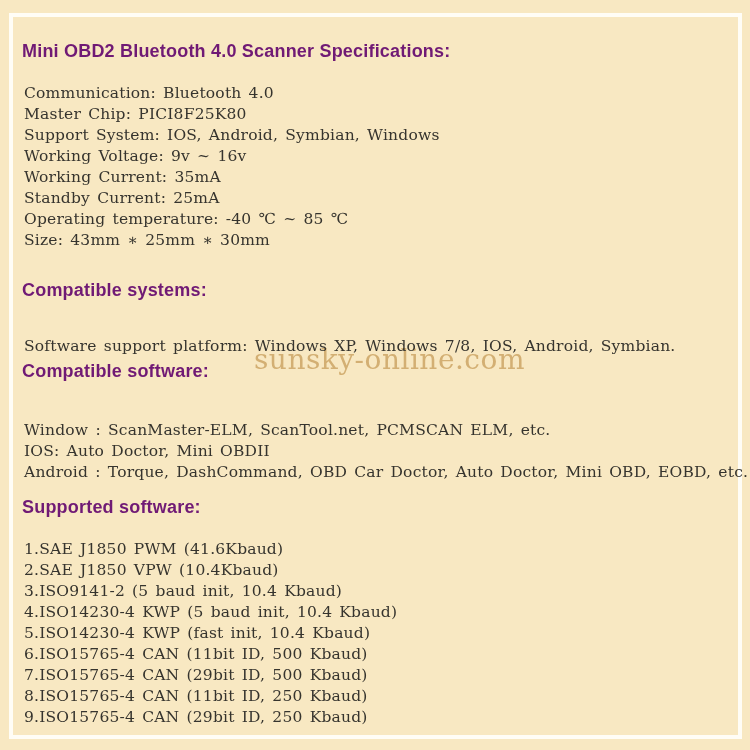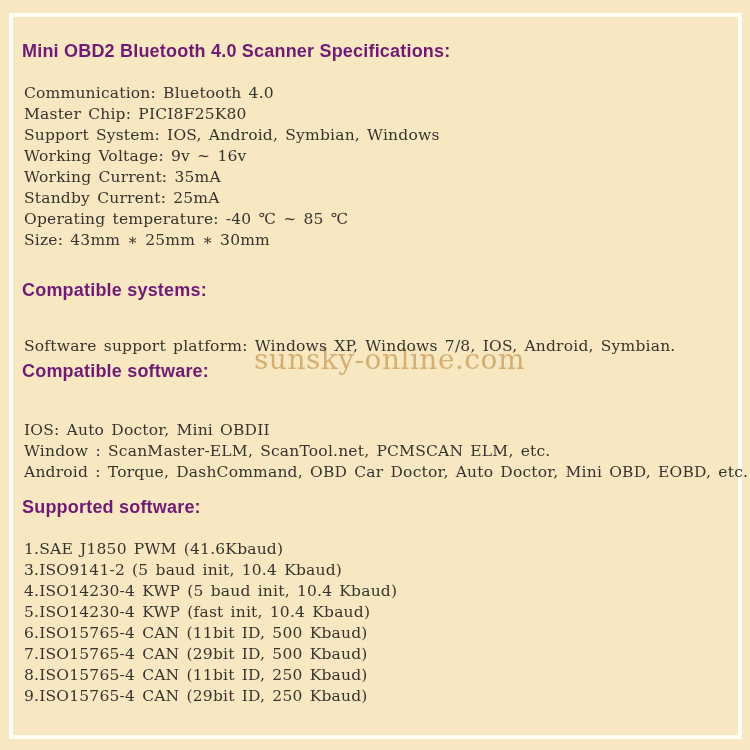--- a/index.html
+++ b/index.html
@@ -73,28 +73,29 @@
   <div class="line">Size: 43mm ∗ 25mm ∗ 30mm</div>
 </div>
 
 <h2 class="heading" style="top:280px;">Compatible systems:</h2>
 <div class="lines" style="top:336px;">
   <div class="line">Software support platform: Windows XP, Windows 7/8, IOS, Android, Symbian.</div>
 </div>
 
 <h2 class="heading" style="top:361px;">Compatible software:</h2>
 <div class="lines" style="top:420px;">
+  <div class="line">Window : ScanMaster-ELM, ScanTool.net, PCMSCAN ELM, etc.</div>
   <div class="line">IOS: Auto Doctor, Mini OBDII</div>
-  <div class="line">Window : ScanMaster-ELM, ScanTool.net, PCMSCAN ELM, etc.</div>
   <div class="line">Android : Torque, DashCommand, OBD Car Doctor, Auto Doctor, Mini OBD, EOBD, etc.</div>
 </div>
 
 <h2 class="heading" style="top:497px;">Supported software:</h2>
 <div class="lines" style="top:539px;">
   <div class="line">1.SAE J1850 PWM (41.6Kbaud)</div>
+  <div class="line">2.SAE J1850 VPW (10.4Kbaud)</div>
   <div class="line">3.ISO9141-2 (5 baud init, 10.4 Kbaud)</div>
   <div class="line">4.ISO14230-4 KWP (5 baud init, 10.4 Kbaud)</div>
   <div class="line">5.ISO14230-4 KWP (fast init, 10.4 Kbaud)</div>
   <div class="line">6.ISO15765-4 CAN (11bit ID, 500 Kbaud)</div>
   <div class="line">7.ISO15765-4 CAN (29bit ID, 500 Kbaud)</div>
   <div class="line">8.ISO15765-4 CAN (11bit ID, 250 Kbaud)</div>
   <div class="line">9.ISO15765-4 CAN (29bit ID, 250 Kbaud)</div>
 </div>
 
 </body></html>

